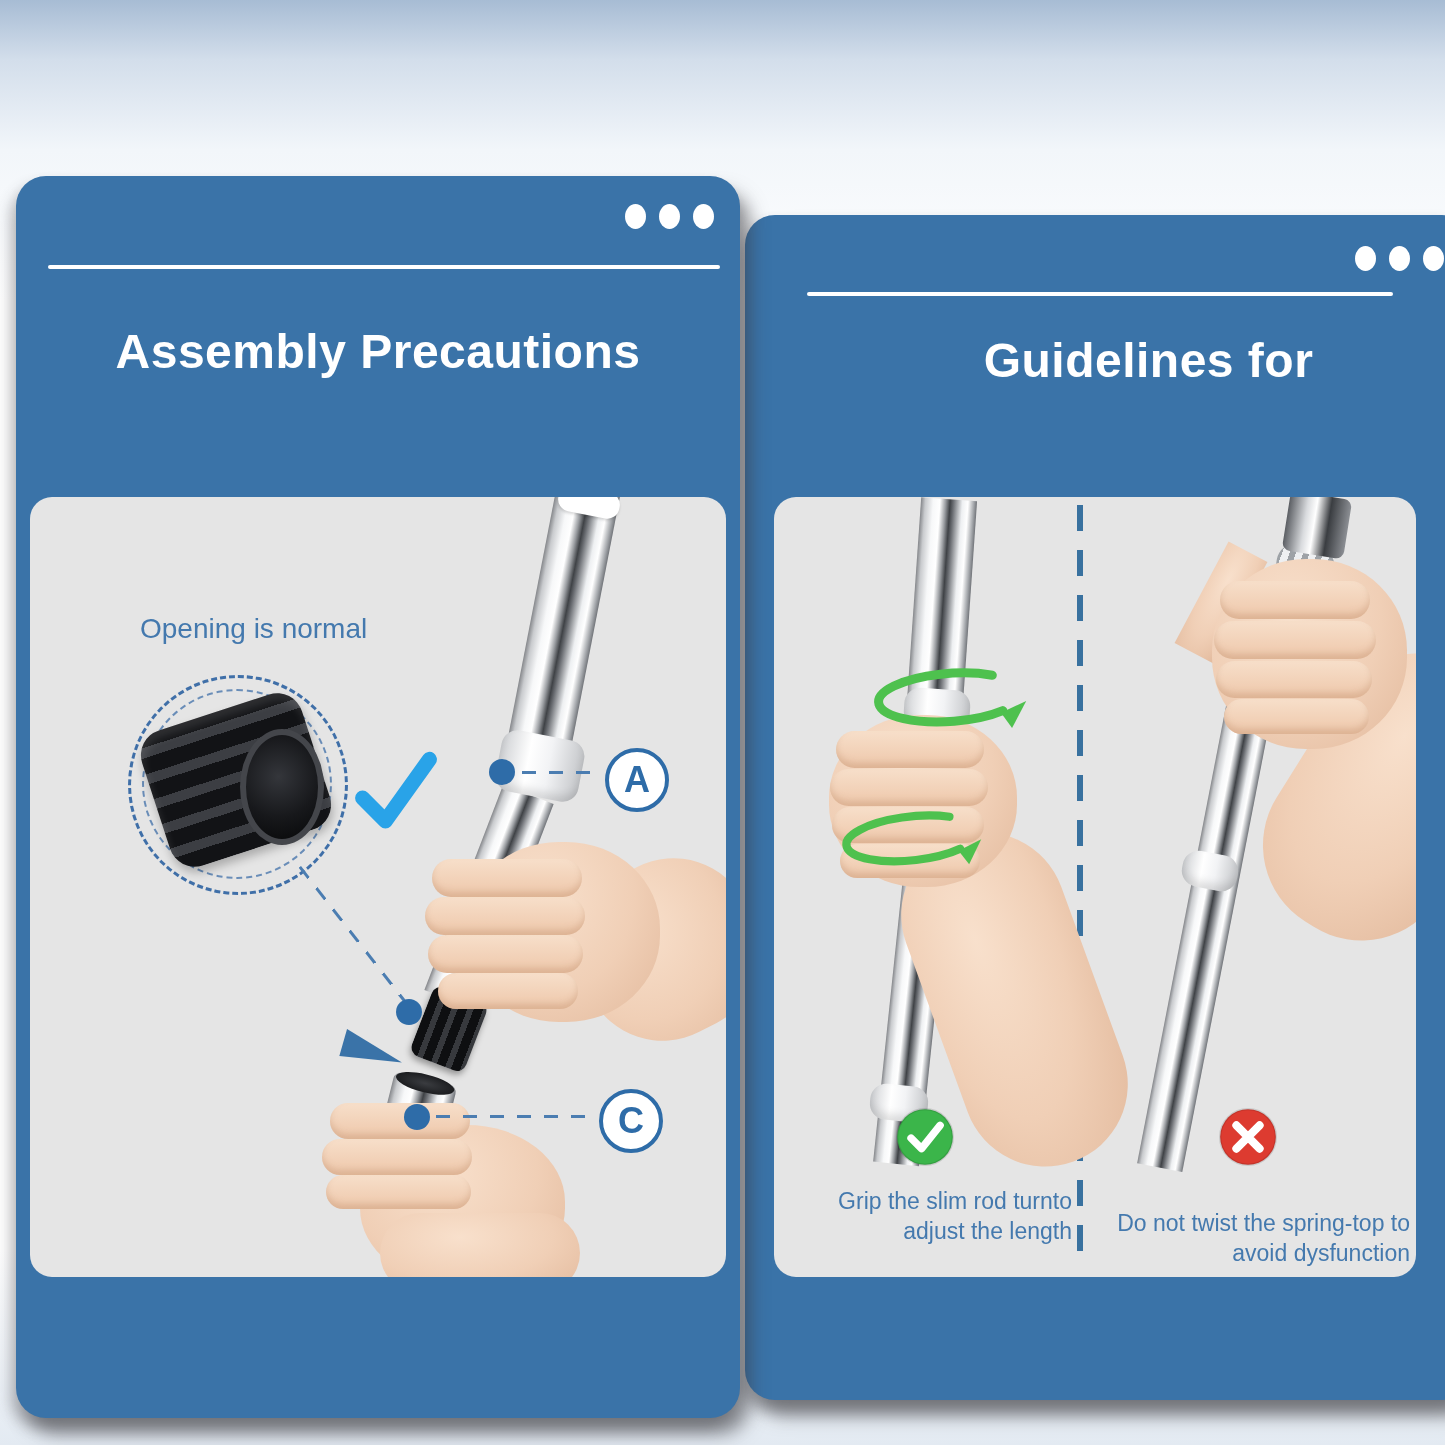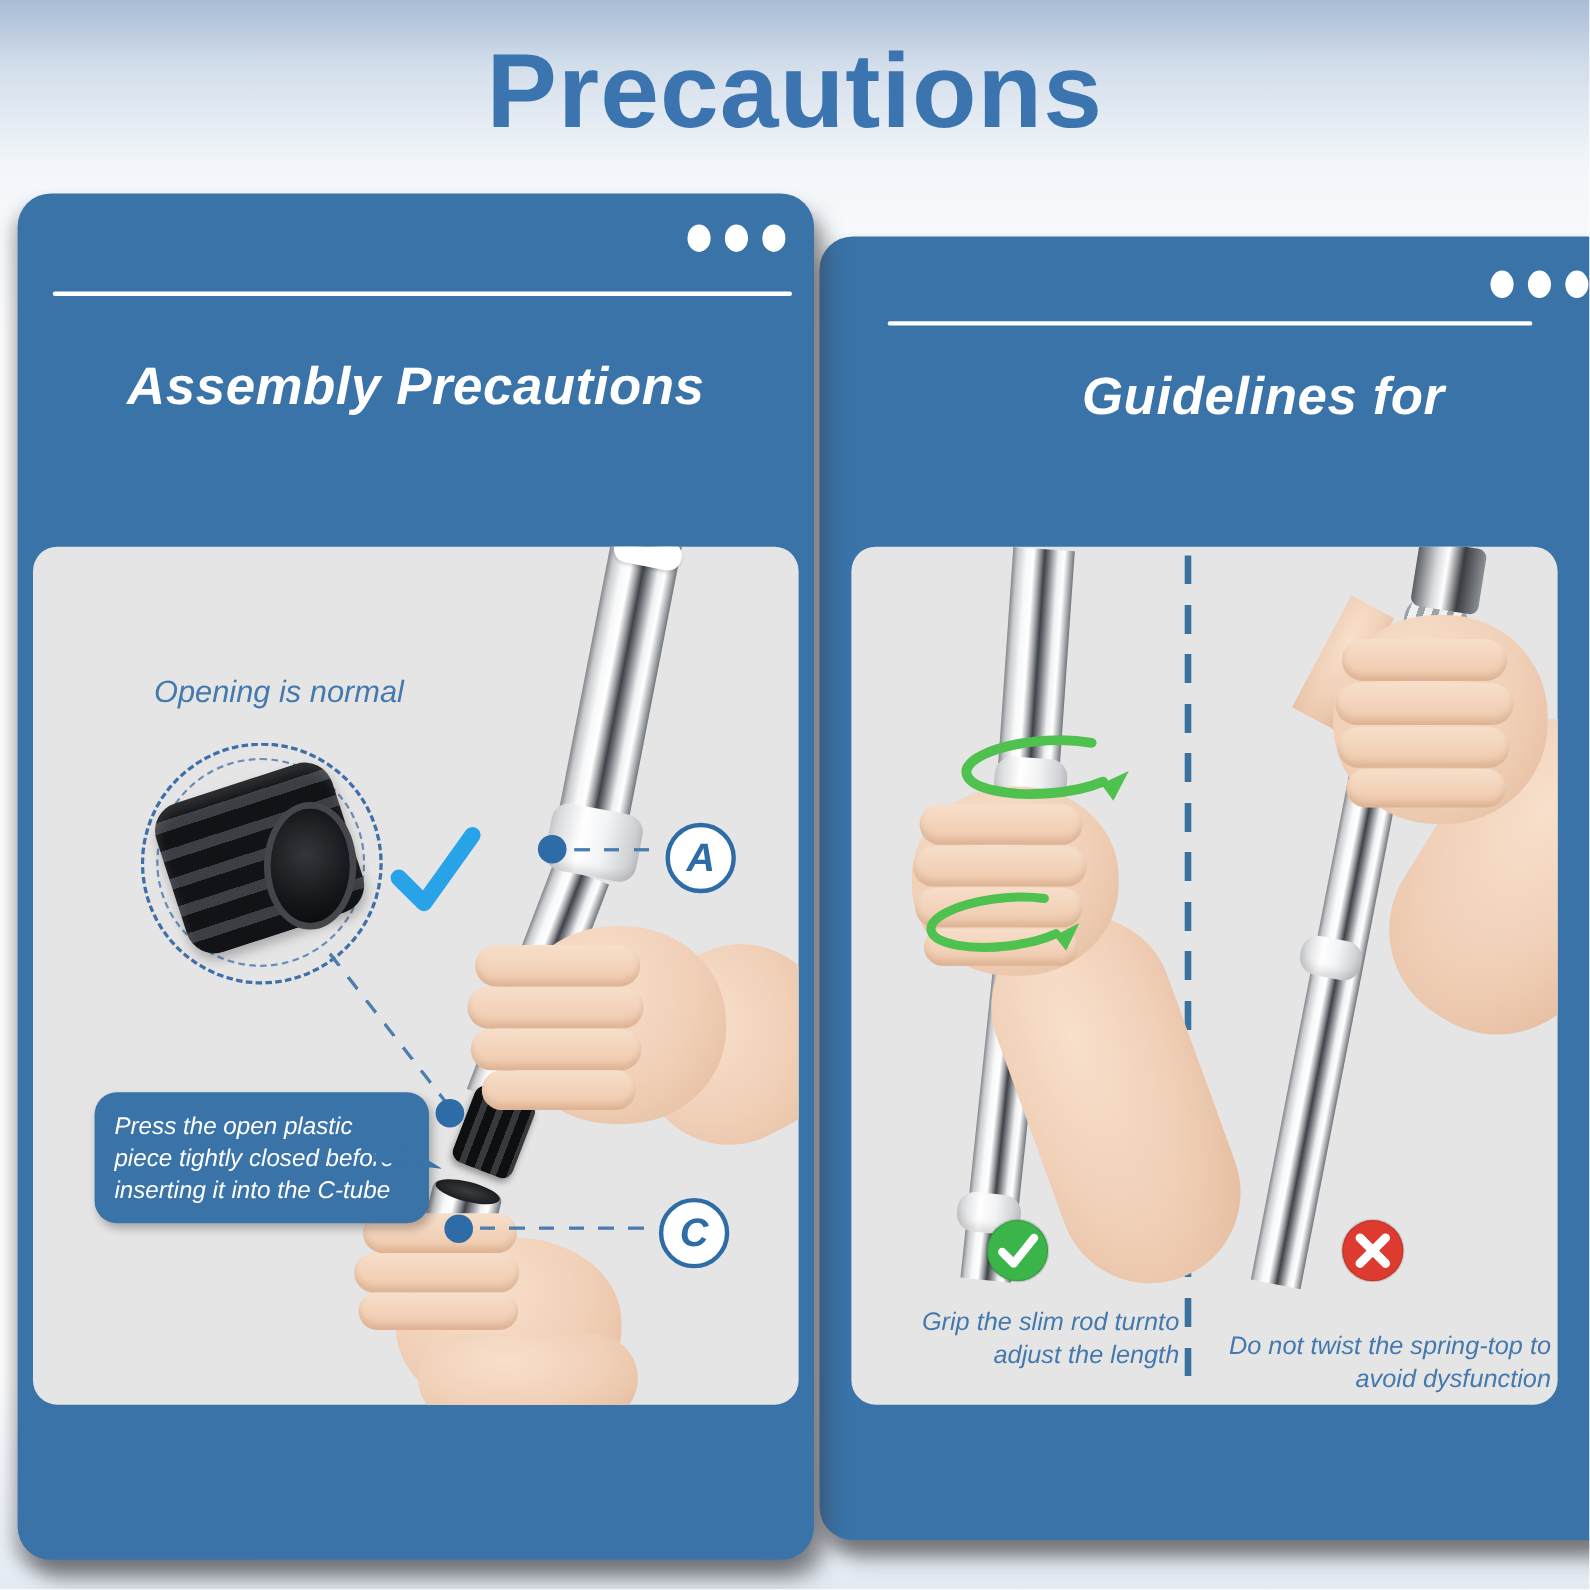--- a/index.html
+++ b/index.html
@@ -8,21 +8,21 @@
     --label-blue:#2e6ca8; --line-blue:#4b7db1;
   }
   html,body{margin:0;padding:0;}
   body{font-family:"Liberation Sans",sans-serif;}
   .stage{position:relative;width:1445px;height:1445px;overflow:hidden;
     background:linear-gradient(180deg,#a7bcd4 0%,#d3deeb 60px,#f2f6fa 150px,#ffffff 300px,#ffffff 1250px,#e3eaf2 1445px);}
   .title{position:absolute;left:0;top:28px;width:100%;text-align:center;
     font-size:96px;font-weight:bold;color:var(--title-blue);letter-spacing:1px;}
   
   .card{position:absolute;background:var(--card-blue);border-radius:30px;
-    box-shadow:10px 16px 18px rgba(60,60,65,.55), -6px 10px 14px rgba(60,60,65,.30);font-style:italic;}
+    box-shadow:10px 16px 18px rgba(60,60,65,.55), -6px 10px 14px rgba(60,60,65,.30);}
   .card.left{left:16px;top:176px;width:724px;height:1242px;z-index:3;}
   .card.right{left:745px;top:215px;width:687px;height:1185px;z-index:2;padding-left:40px;}
   .dots{position:absolute;display:flex;gap:13px;}
   .card.left .dots{right:26px;top:28px;}
   .card.right .dots{right:28px;top:31px;}
   .dots span{width:21px;height:25px;background:#fff;border-radius:50%;}
   .rule{position:absolute;height:4px;background:#fff;border-radius:2px;}
   .card.left .rule{left:32px;top:89px;width:672px;}
   .card.right .rule{left:62px;top:77px;width:586px;}
   .card-heading{position:absolute;width:100%;text-align:center;color:#fff;
@@ -115,21 +115,20 @@
   .rp-check{left:122px;top:611px;width:58px;height:58px;z-index:4;}
   .rp-x{left:445px;top:611px;width:58px;height:58px;z-index:4;}
   .caption{position:absolute;text-align:right;font-size:23px;line-height:1.3;color:var(--text-blue);z-index:4;}
   .caption.do{left:8px;top:690px;width:290px;}
   .caption.dont{left:316px;top:712px;width:320px;}
 </style>
 </head>
 <body>
 
 <div class="stage">
-  <div class="title">Precautions</div>
 
   <div class="card left">
     <div class="dots">
       <span></span>
       <span></span>
       <span></span>
     </div>
     <div class="rule"></div>
     <div class="card-heading">Assembly Precautions</div>
 
@@ -157,21 +156,20 @@
       <div class="abs note">Opening is normal</div>
       <div class="abs zoom-circle"></div>
       <div class="abs zoom-circle-inner"></div>
       <div class="abs coupler-art"></div>
       <div class="abs coupler-hole"></div>
       <svg class="abs blue-check" viewBox="0 0 100 100">
         <path d="M12 58 L38 84 L88 14" fill="none" stroke="var(--check-blue)" stroke-width="17" stroke-linecap="round" stroke-linejoin="round"></path>
       </svg>
       <div class="abs dash-h connector"></div>
       <div class="abs dot-marker lp-dot-press"></div>
-      <div class="abs bubble">Press the open plastic piece tightly closed before inserting it into the C-tube</div>
       <div class="abs bubble-tail"></div>
       <div class="abs dot-marker lp-dot-a"></div>
       <div class="abs dash-h lp-line-a"></div>
       <div class="abs label-circle lp-circ-a">A</div>
       <div class="abs dot-marker lp-dot-c"></div>
       <div class="abs dash-h lp-line-c"></div>
       <div class="abs label-circle lp-circ-c">C</div>
     </div>
   </div>
 

